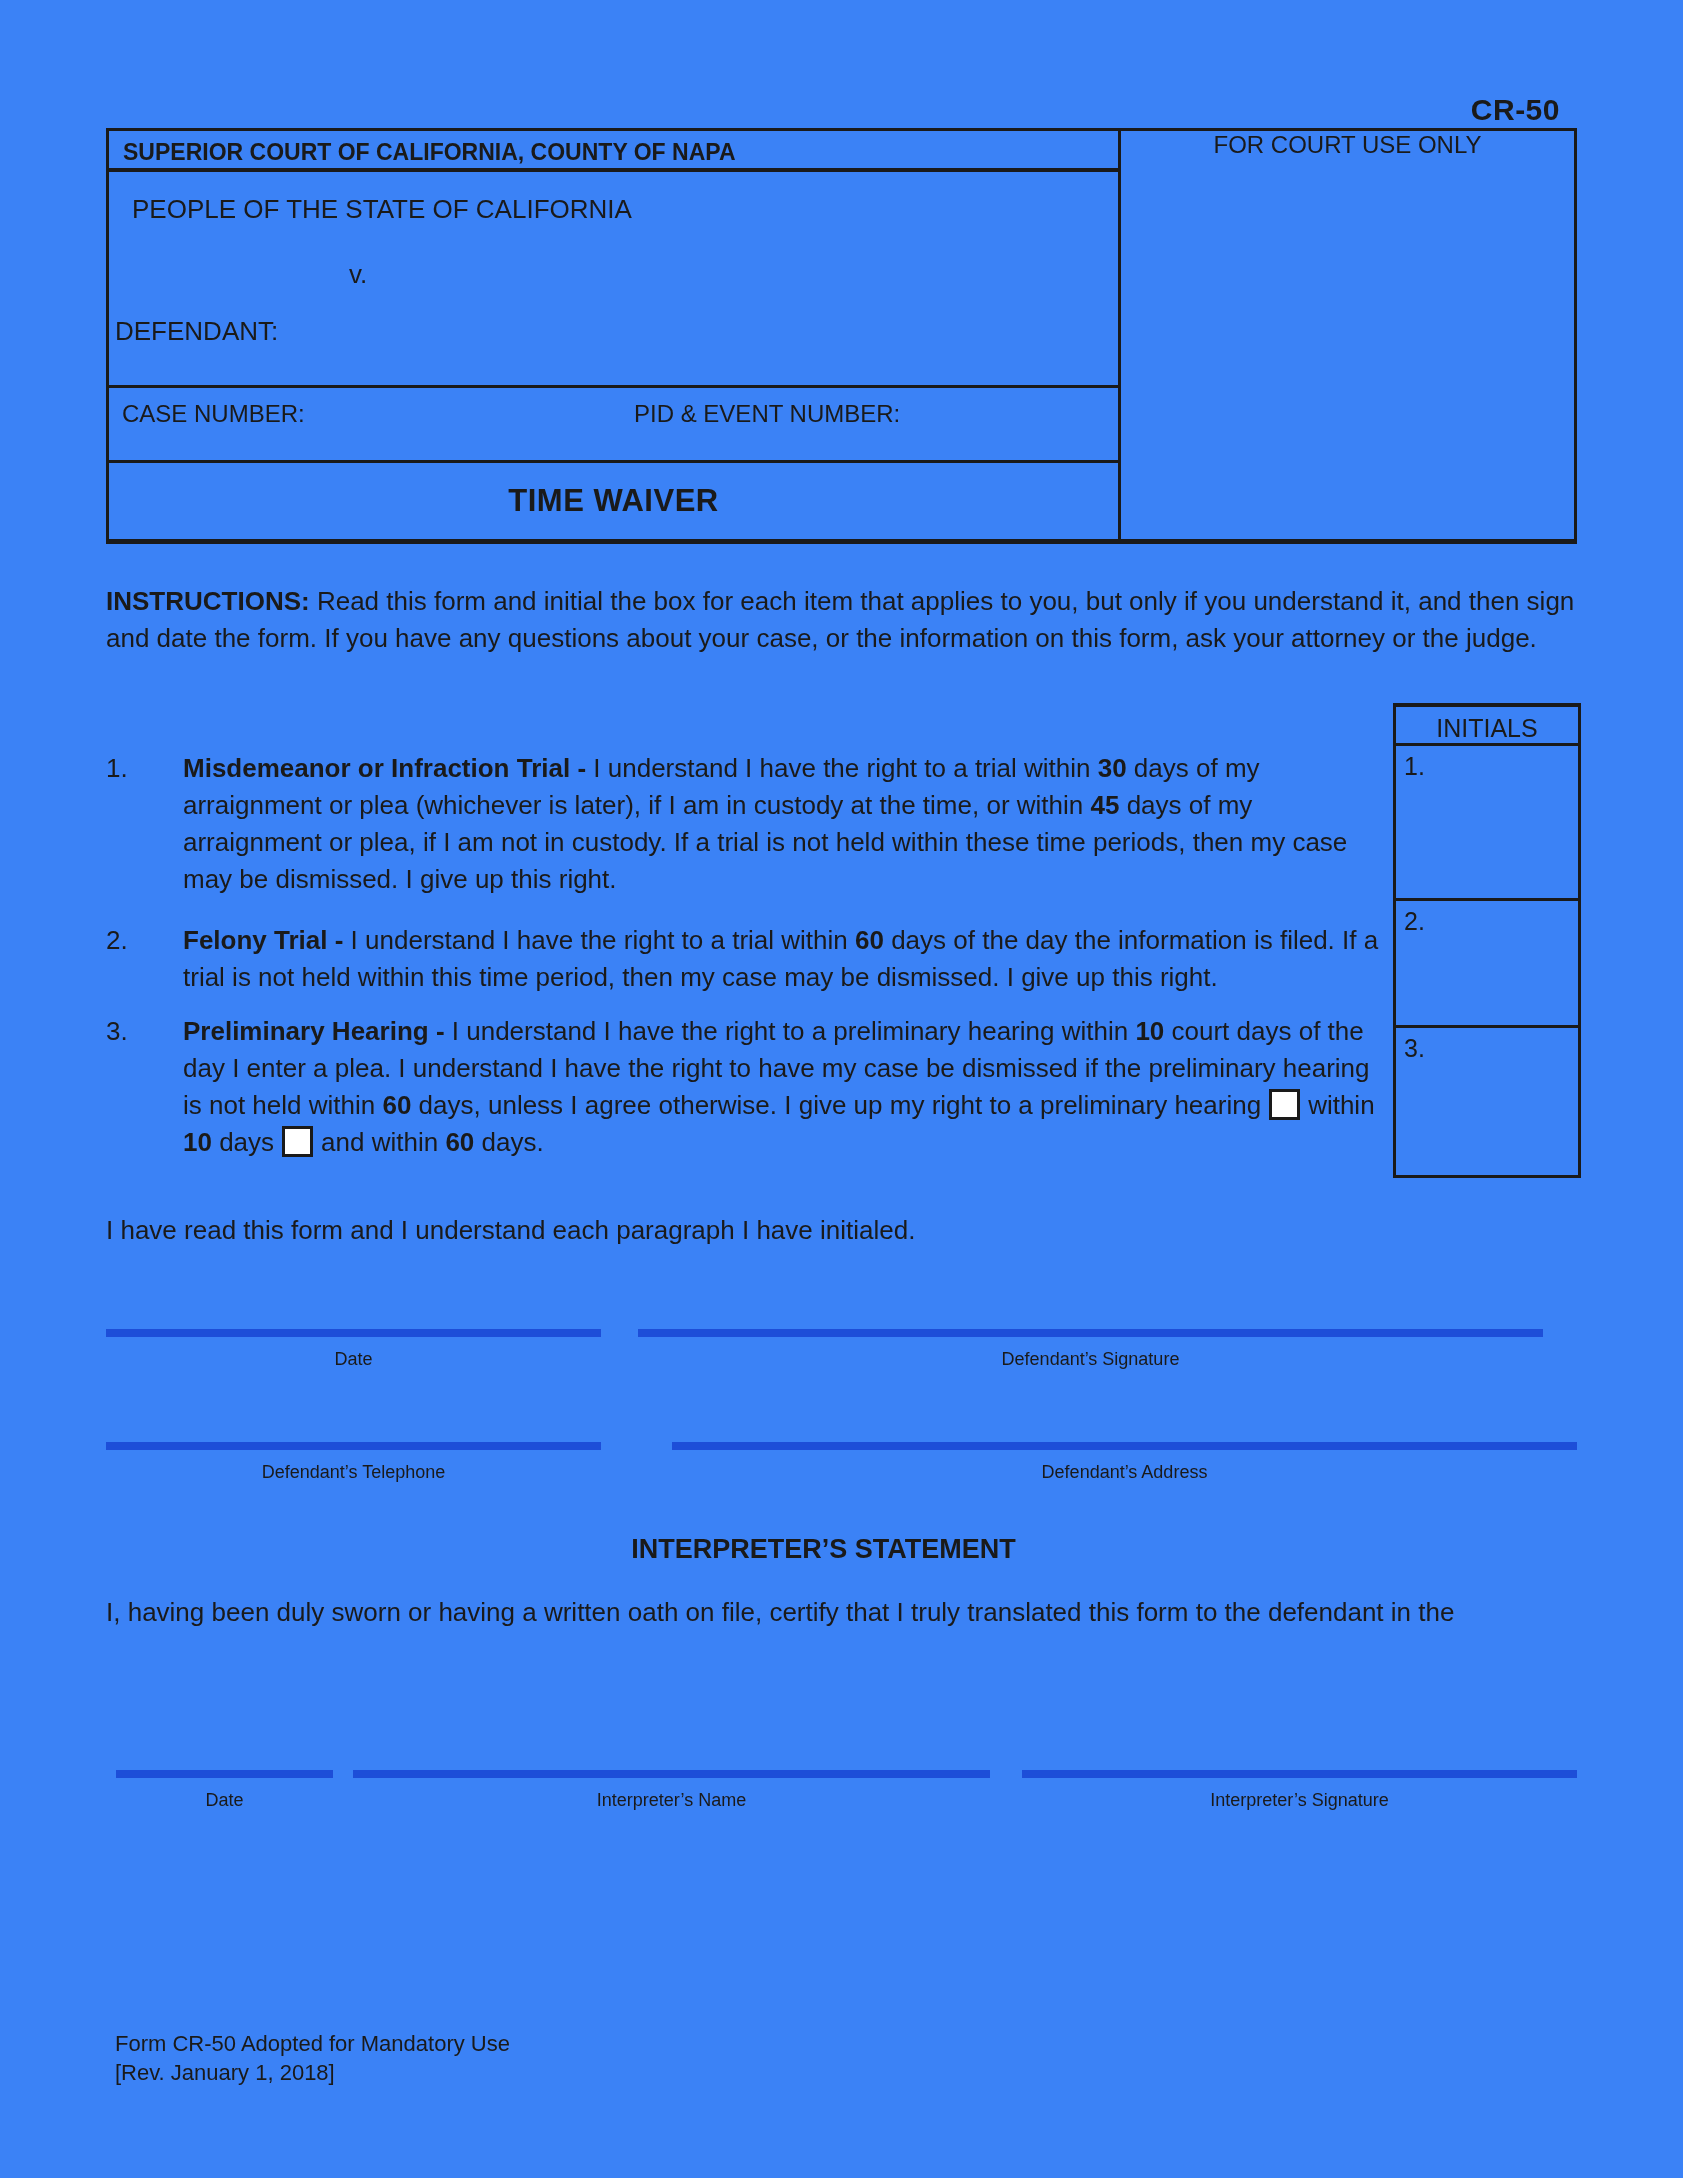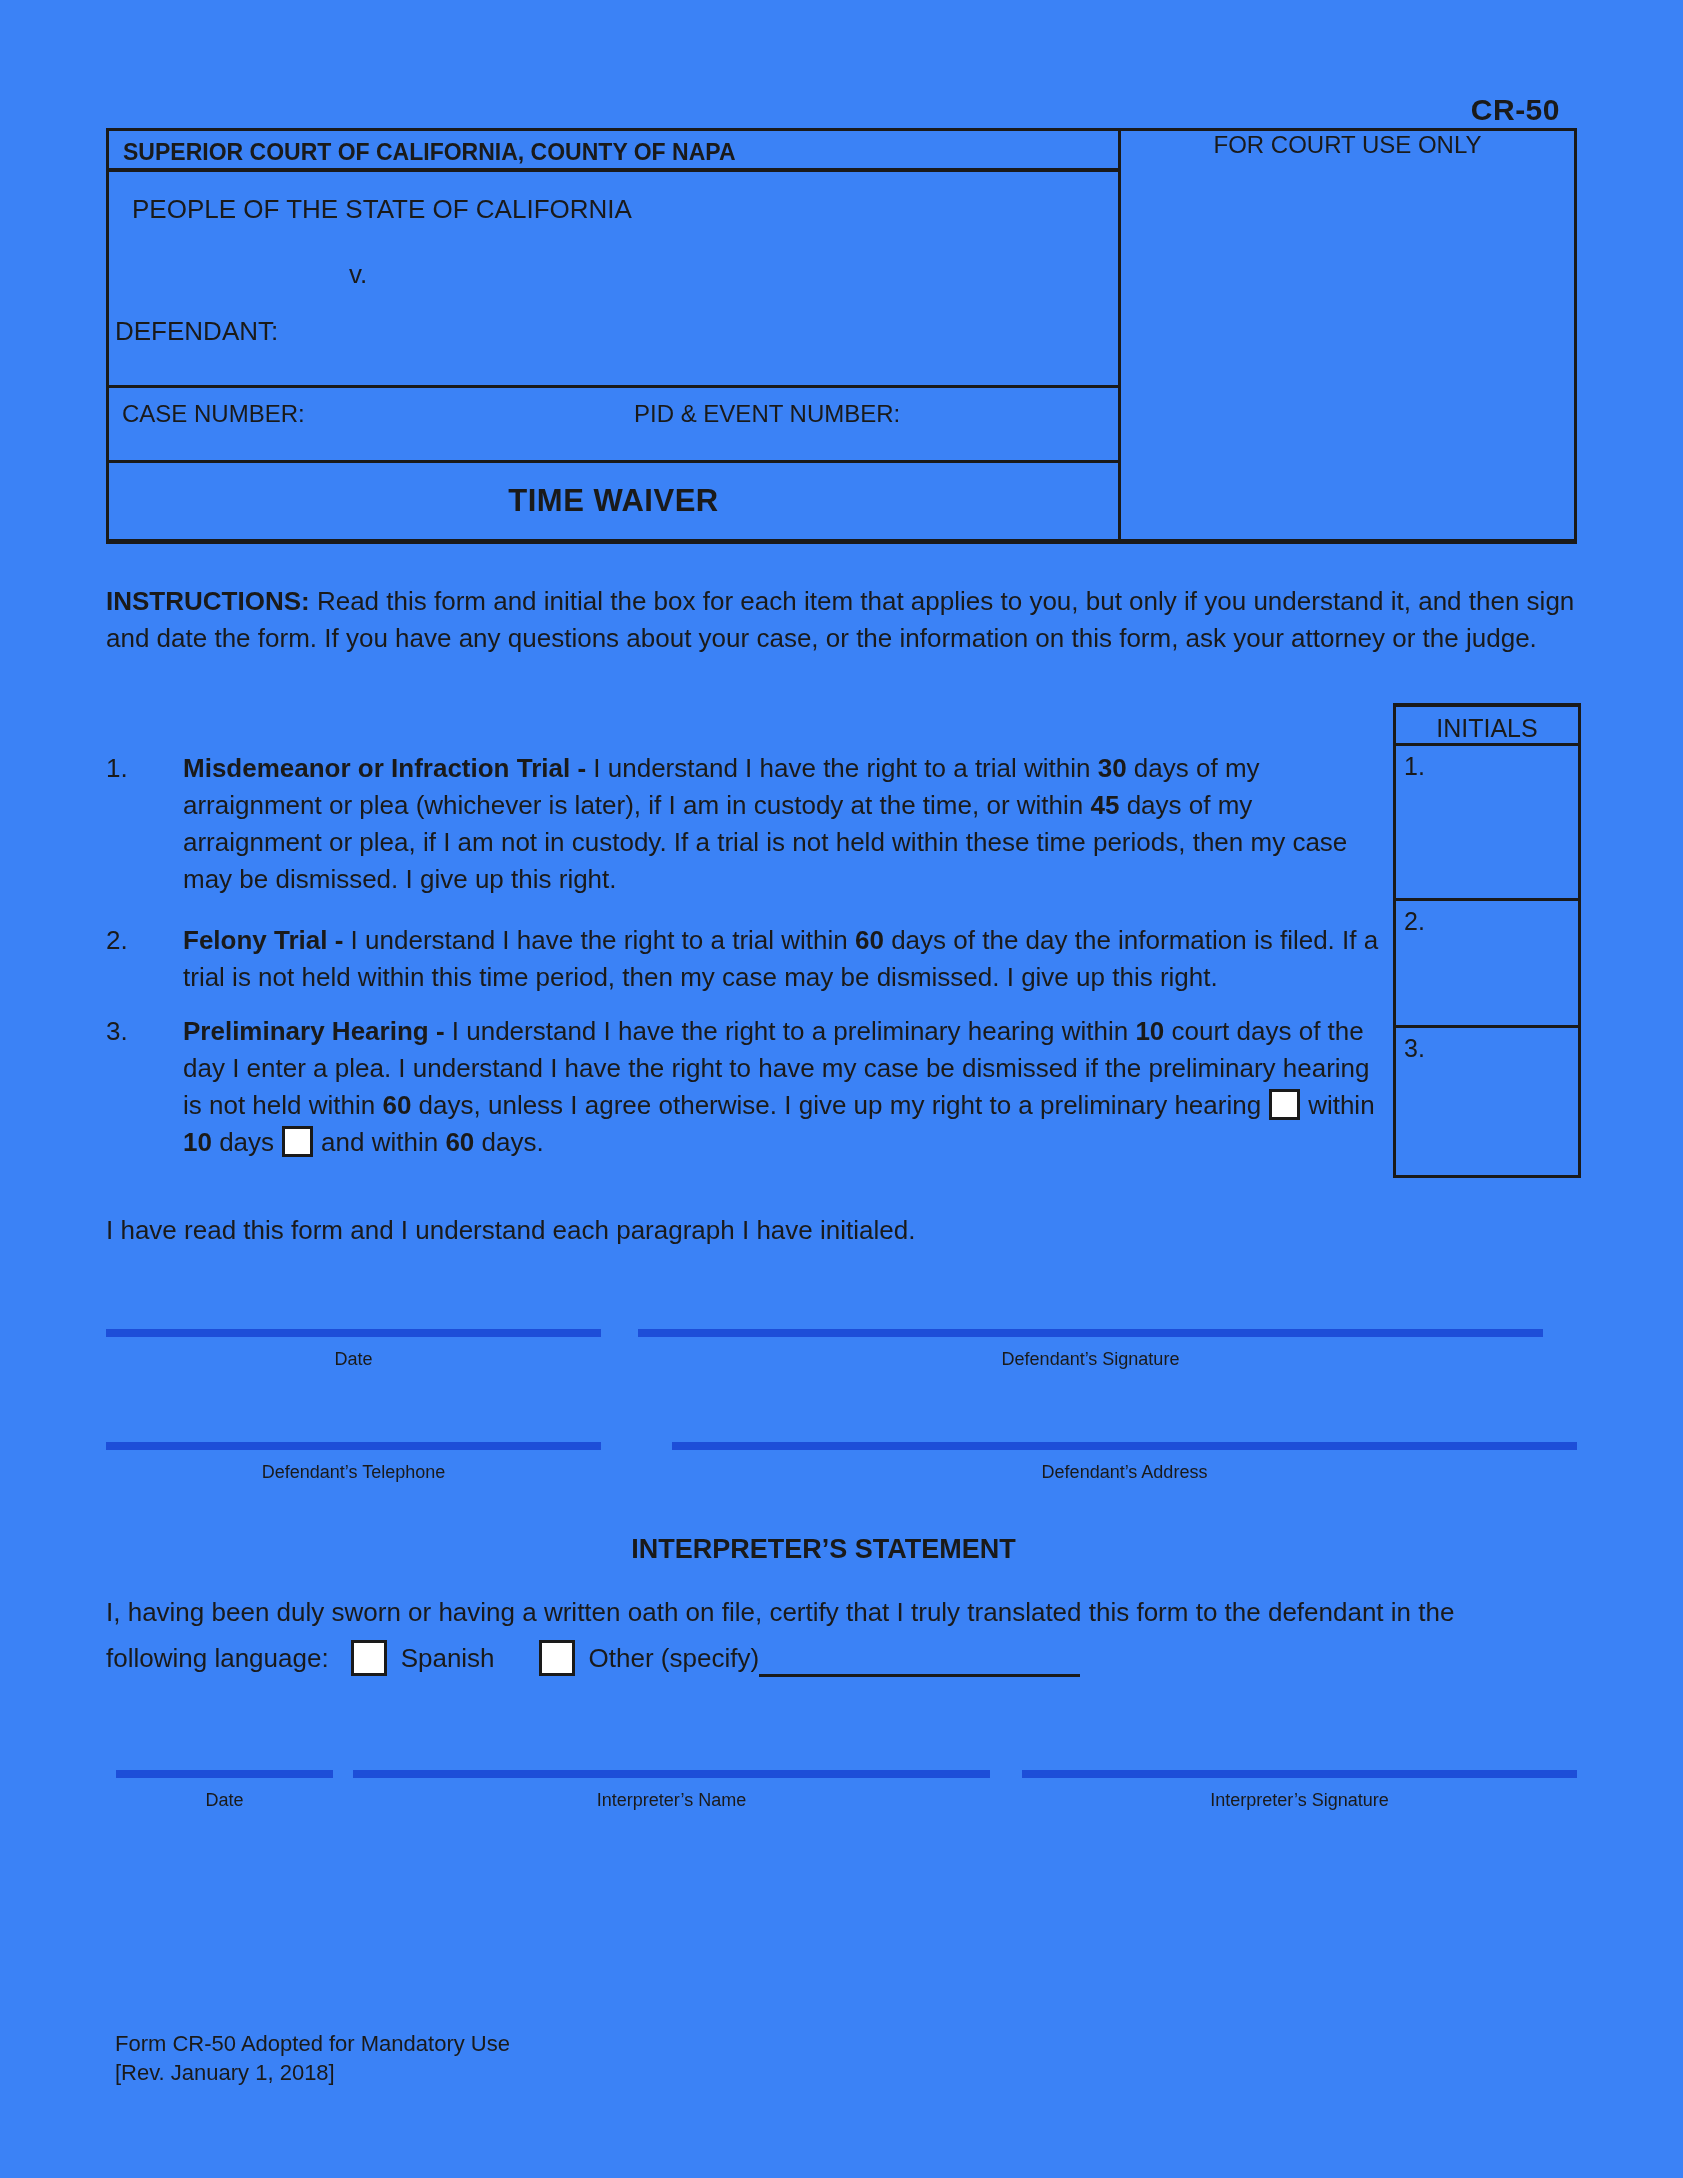--- a/index.html
+++ b/index.html
@@ -135,28 +135,20 @@
   </div>
   <div class="sigblock s-tel">
     <span>Defendant’s Telephone</span>
   </div>
   <div class="sigblock s-addr">
     <span>Defendant’s Address</span>
   </div>
 
   <div class="interp-head">INTERPRETER’S STATEMENT</div>
   <div class="interp-line1">I, having been duly sworn or having a written oath on file, certify that I truly translated this form to the defendant in the</div>
-  <div class="interp-line2">
-    <span>following language:</span>
-    <span class="cb-lg sp-gap1"></span>
-    <span>Spanish</span>
-    <span class="cb-lg sp-gap2"></span>
-    <span>Other (specify)</span>
-    <span class="uline"></span>
-  </div>
 
   <div class="sigblock s-date2">
     <span>Date</span>
   </div>
   <div class="sigblock s-name2">
     <span>Interpreter’s Name</span>
   </div>
   <div class="sigblock s-sign2">
     <span>Interpreter’s Signature</span>
   </div>

